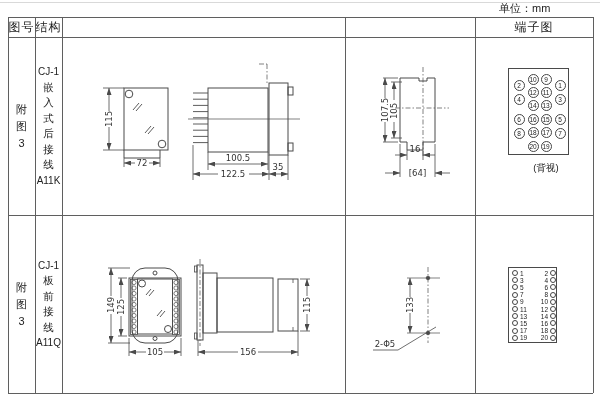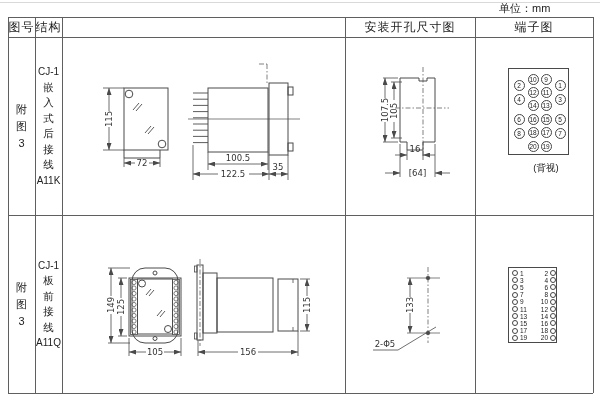--- a/index.html
+++ b/index.html
@@ -41,21 +41,20 @@
   <div class="line hline" style="left:8px;top:393px;width:585px;"></div>
   <div class="line vline" style="left:8px;top:17px;height:376px;"></div>
   <div class="line vline" style="left:35px;top:17px;height:376px;"></div>
   <div class="line vline" style="left:62px;top:17px;height:376px;"></div>
   <div class="line vline" style="left:345px;top:17px;height:376px;"></div>
   <div class="line vline" style="left:475px;top:17px;height:376px;"></div>
   <div class="line vline" style="left:593px;top:17px;height:376px;"></div>
 
   <div class="hdr" style="left:8px;width:27px;">图号</div>
   <div class="hdr" style="left:35px;width:27px;">结构</div>
-  <div class="hdr" style="left:345px;width:130px;">安装开孔尺寸图</div>
   <div class="hdr" style="left:475px;width:118px;">端子图</div>
 
   <div class="vcell" style="left:8px;top:37px;width:27px;height:178px;">
     <div>附</div>
     <div>图</div>
     <div>3</div>
   </div>
   <div class="vcell struct" style="left:35px;top:37px;width:27px;height:178px;">
     <div class="alnum">CJ-1</div>
     <div>嵌</div>

